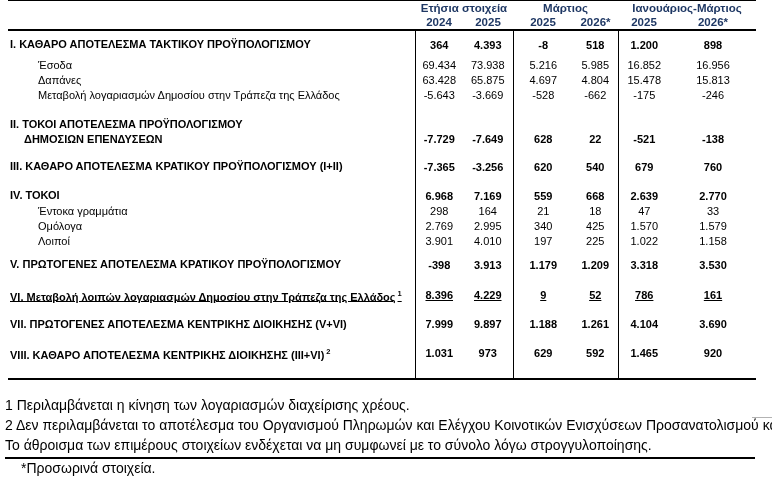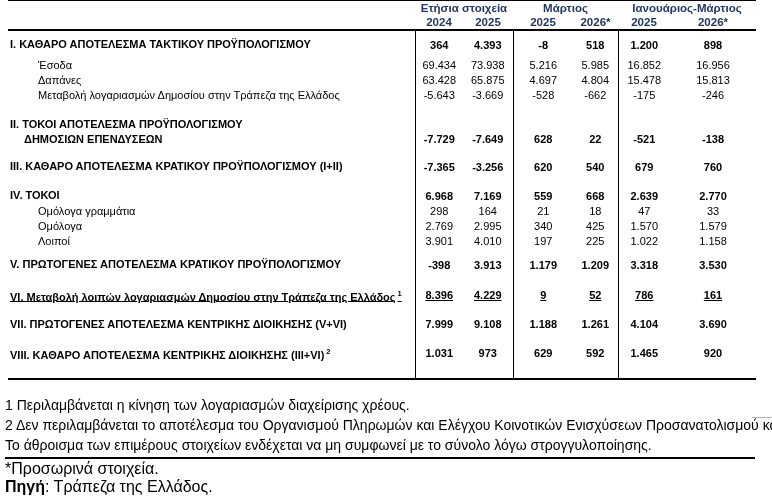--- a/index.html
+++ b/index.html
@@ -27,21 +27,21 @@
   td.lbl { text-align:left; padding-left:2px; line-height:15px; }
   td.lbl.section, td.lbl.section2 { font-weight:bold; }
   td.lbl.sub { padding-left:30px; font-weight:normal; }
   td.lbl .l2 { padding-left:14px; }
   sup.fn-sup { font-size:7.5px; font-weight:bold; vertical-align:super; margin-left:2px; }
 
   
   .notes { position:absolute; left:5px; top:395px; width:760px; font-size:14px; }
   .notes .fn { line-height:20px; white-space:nowrap; }
   .notes-divider { position:absolute; left:5px; top:457px; width:750px; height:2px; background:#000; }
-  .src { position:absolute; left:5px; top:460px; font-size:16px; line-height:17.5px; }
+  .src { position:absolute; left:21px; top:460px; font-size:14px; line-height:17.5px; }
   .src .b { font-weight:bold; }
   .gray-artifact { position:absolute; left:752px; top:417px; width:20px; height:1px; background:#b3b3b3; }
 </style>
 </head>
 <body>
 
 <div class="page">
 
   <div class="table-wrap">
     <table>
@@ -189,21 +189,21 @@
             </td>
             <td class="val strong vl">6.968</td>
             <td class="val strong">7.169</td>
             <td class="val strong vl">559</td>
             <td class="val strong">668</td>
             <td class="val strong vl">2.639</td>
             <td class="val strong">2.770</td>
           </tr>
           <tr style="height: 15px;">
             <td class="lbl sub">
-              <div>Ομόλογα γραμμάτια</div>
+              <div>Έντοκα γραμμάτια</div>
             </td>
             <td class="val vl">298</td>
             <td class="val">164</td>
             <td class="val vl">21</td>
             <td class="val">18</td>
             <td class="val vl">47</td>
             <td class="val">33</td>
           </tr>
           <tr style="height: 15px;">
             <td class="lbl sub">
@@ -274,21 +274,21 @@
             <td class="vl"></td>
             <td></td>
             <td class="vl"></td>
             <td></td>
           </tr>
           <tr style="height: 16px;">
             <td class="lbl section">
               <div>VII. ΠΡΩΤΟΓΕΝΕΣ ΑΠΟΤΕΛΕΣΜΑ ΚΕΝΤΡΙΚΗΣ ΔΙΟΙΚΗΣΗΣ (V+VI)</div>
             </td>
             <td class="val strong vl">7.999</td>
-            <td class="val strong">9.108</td>
+            <td class="val strong">9.897</td>
             <td class="val strong vl">1.188</td>
             <td class="val strong">1.261</td>
             <td class="val strong vl">4.104</td>
             <td class="val strong">3.690</td>
           </tr>
           <tr class="spacer" style="height: 12px;">
             <td></td>
             <td class="vl"></td>
             <td></td>
             <td class="vl"></td>
@@ -323,17 +323,16 @@
   <div class="notes">
     <div class="fn">1 Περιλαμβάνεται η κίνηση των λογαριασμών διαχείρισης χρέους.</div>
     <div class="fn">2 Δεν περιλαμβάνεται το αποτέλεσμα του Οργανισμού Πληρωμών και Ελέγχου Κοινοτικών Ενισχύσεων Προσανατολισμού και Εγγυήσεων (ΟΠΕΚΕΠΕ).</div>
     <div class="fn">Το άθροισμα των επιμέρους στοιχείων ενδέχεται να μη συμφωνεί με το σύνολο λόγω στρογγυλοποίησης.</div>
   </div>
 
   <div class="notes-divider"></div>
 
   <div class="src">
     <div>*Προσωρινά στοιχεία.</div>
-    <div><span class="b">Πηγή</span><span>: Τράπεζα της Ελλάδος.</span></div>
   </div>
 
   <div class="gray-artifact"></div>
 </div>
 
 </body></html>

